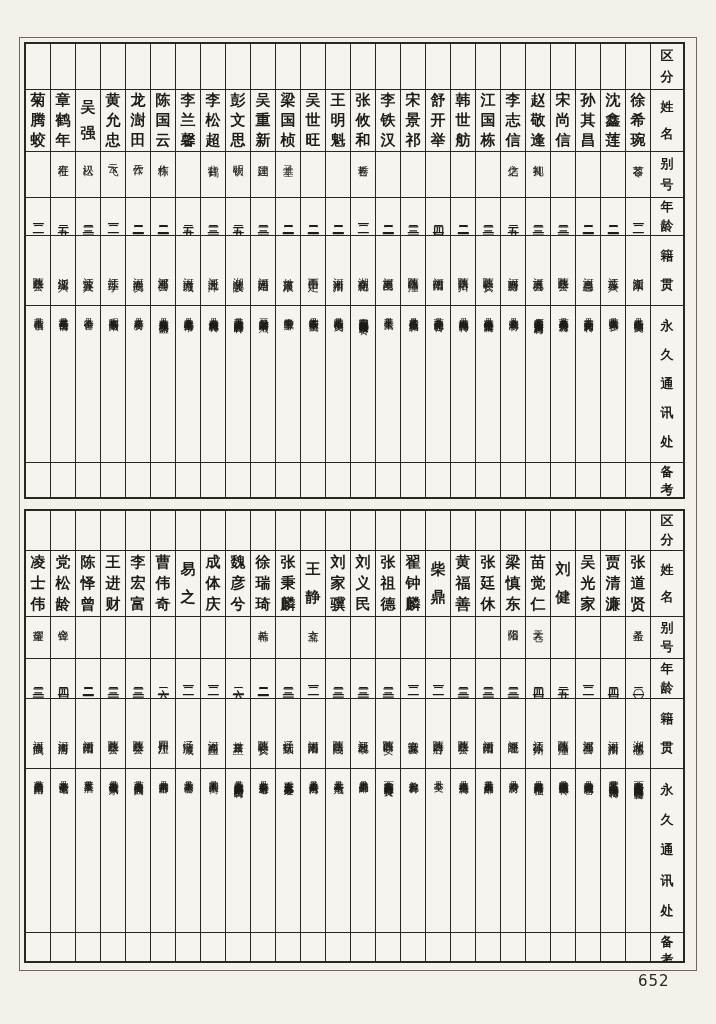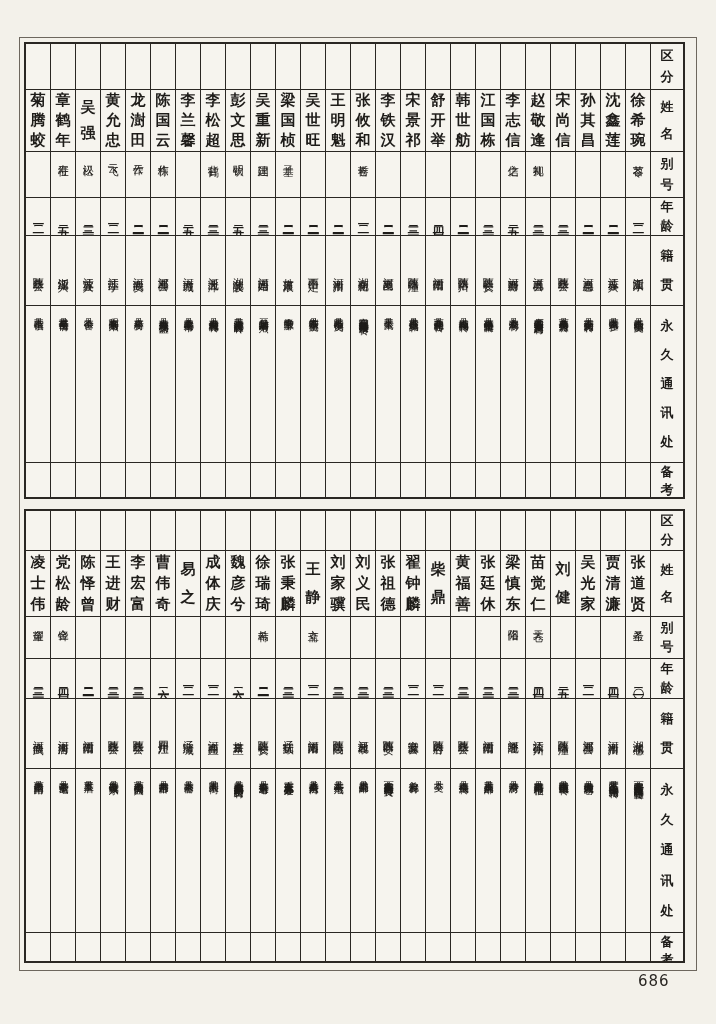--- a/index.html
+++ b/index.html
@@ -1132,14 +1132,14 @@
           <span>通</span>
           <span>讯</span>
           <span>处</span>
         </div>
         <div class="cell c6 chars label-cell">
           <span>备</span>
           <span>考</span>
         </div>
       </div>
     </section>
-  <div class="page-number">686</div>
+  <div class="page-number">652</div>
 </div>
 
 </body></html>

